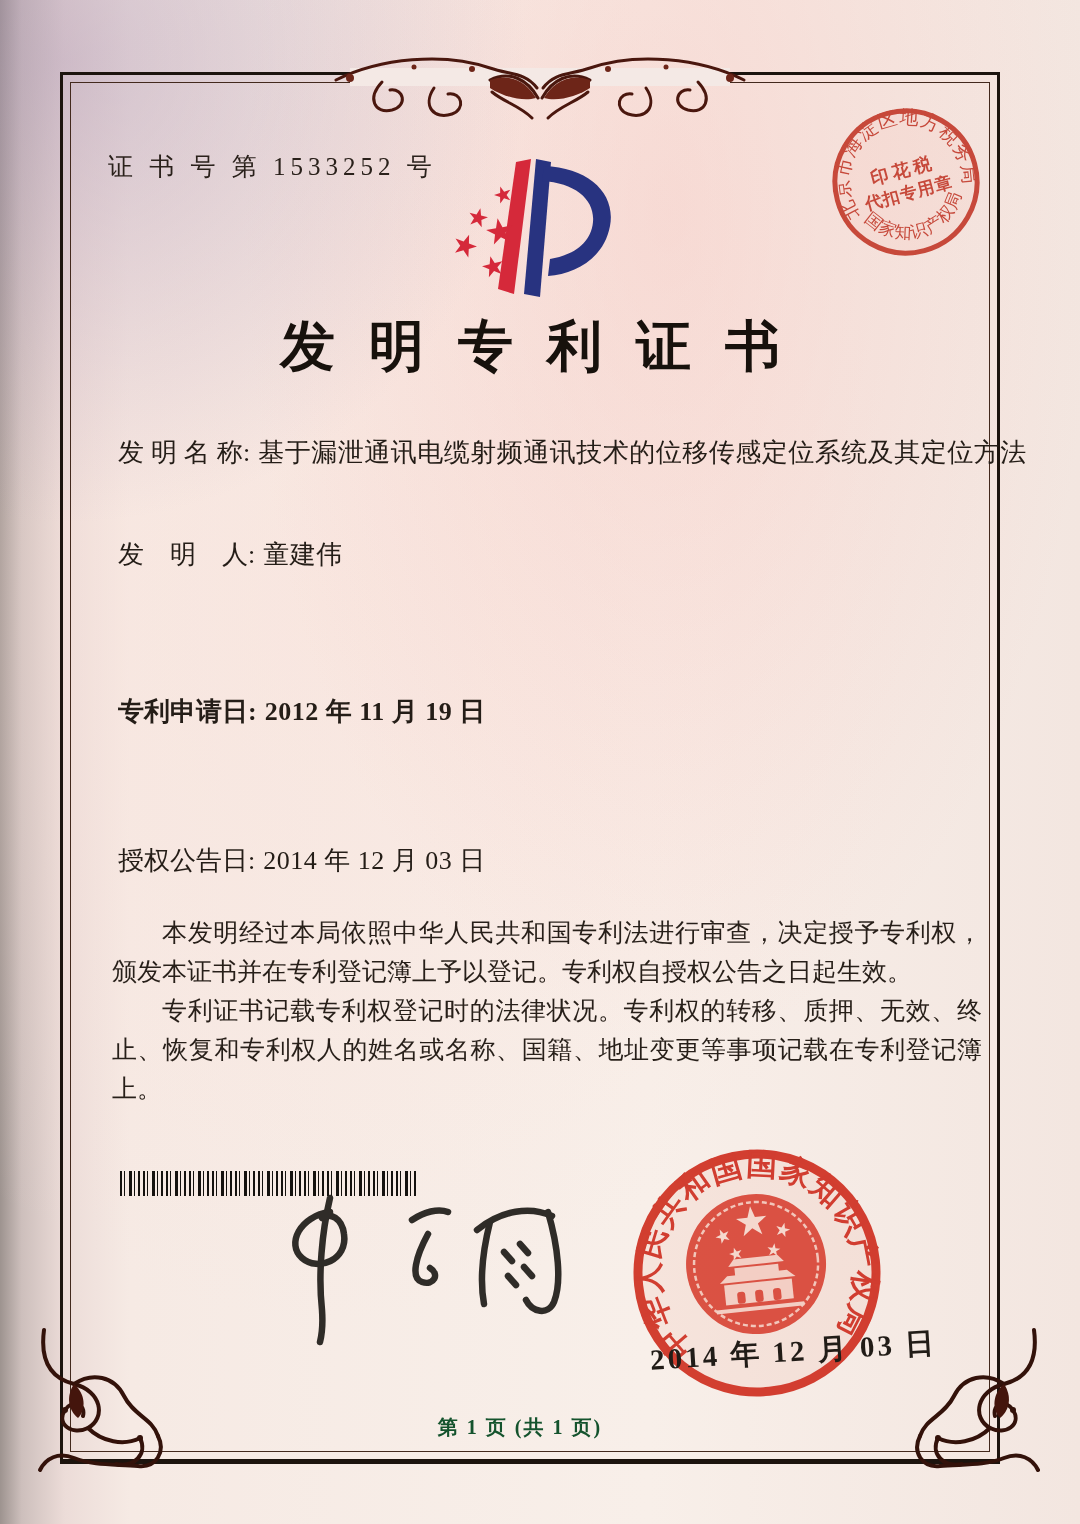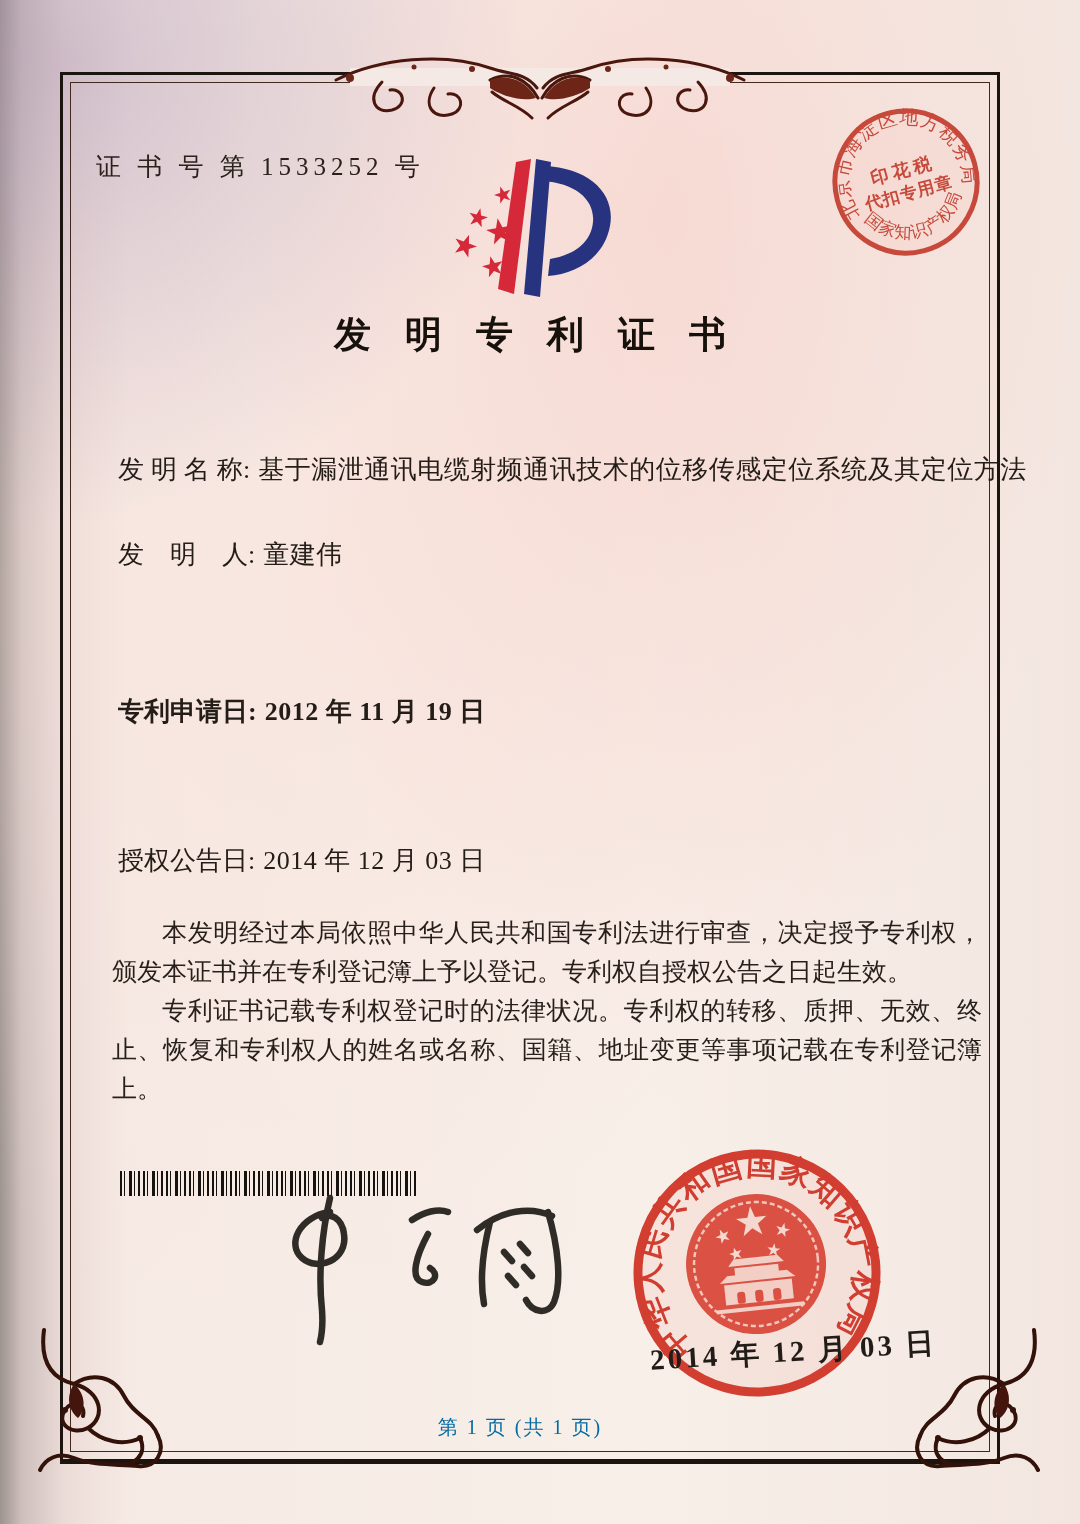--- a/index.html
+++ b/index.html
@@ -29,41 +29,41 @@
     border:3px solid #1c140e; border-bottom-width:5px; z-index:1;
   }
   .frame-inner{
     position:absolute; left:7px; top:7px; right:7px; bottom:7px;
     border:1px solid #43291d;
   }
 
   .content{ position:absolute; inset:0; z-index:2; }
 
   .cert-number{
-    position:absolute; left:96px; top:150px;
+    position:absolute; left:108px; top:150px;
     font-size:25px; letter-spacing:5px; color:#2a211b; white-space:pre;
   }
 
   .logo{ position:absolute; left:428px; top:150px; }
 
   .tax-stamp{
     position:absolute; left:820px; top:96px; width:172px; height:172px;
     transform:rotate(-15deg); opacity:.92; mix-blend-mode:multiply;
   }
 
   .doc-title{
     position:absolute; left:60px; width:940px; top:310px;
-    text-align:center; font-size:37px; font-weight:bold; color:#17110c;
+    text-align:center; font-size:55px; font-weight:bold; color:#17110c;
     letter-spacing:34px; padding-left:34px; white-space:nowrap;
   }
 
   .field-row{ position:absolute; left:118px; width:864px; font-size:26px; color:#241d17; white-space:nowrap; }
   .field-label{ display:inline-block; white-space:pre; margin-right:8px; }
   .field-value{ white-space:pre; letter-spacing:.5px; }
-  .row-0{ top:452px; letter-spacing:.2px; }
+  .row-0{ top:435px; letter-spacing:.2px; }
   .row-1{ top:537px;font-family:Liberation Serif, serif; }
   .row-2{ top:619px; }
   .row-3{ top:694px;font-weight:bold; }
   .row-4{ top:773px; }
   .row-5{ top:843px;font-family:Liberation Serif, serif; }
 
   .body-text{ position:absolute; left:112px; top:893px; width:870px; color:#271f19;margin-top:20px; }
   .body-text p{
     font-size:25px; line-height:39px; text-align:justify; text-indent:2em;
   }
@@ -87,21 +87,21 @@
     transform:rotate(-6deg); mix-blend-mode:multiply; opacity:.95; z-index:4;
   }
   .stamp-date{
     position:absolute; left:650px; top:1332px; z-index:5;
     font-size:29px; font-weight:bold; letter-spacing:3px; color:#211c17;
     transform:rotate(-3.5deg); white-space:pre;
   }
 
   .page-footer{
     position:absolute; left:60px; width:920px; top:1414px; text-align:center;
-    font-size:20px; letter-spacing:2px; color:#0369a1; z-index:3; white-space:pre;
+    font-size:20px; letter-spacing:2px; color:#14532d; z-index:3; white-space:pre;font-weight:bold;
   }
 
   .ornament-top{ position:absolute; left:322px; top:40px; z-index:2; }
   .corner-br{ position:absolute; left:892px; top:1326px; z-index:2; }
   .corner-bl{ position:absolute; left:36px; top:1326px; z-index:2; transform:scaleX(-1); }
 
   svg text{ font-family:"Liberation Sans","DejaVu Sans",sans-serif; }
 </style>
 </head>
 <body>

